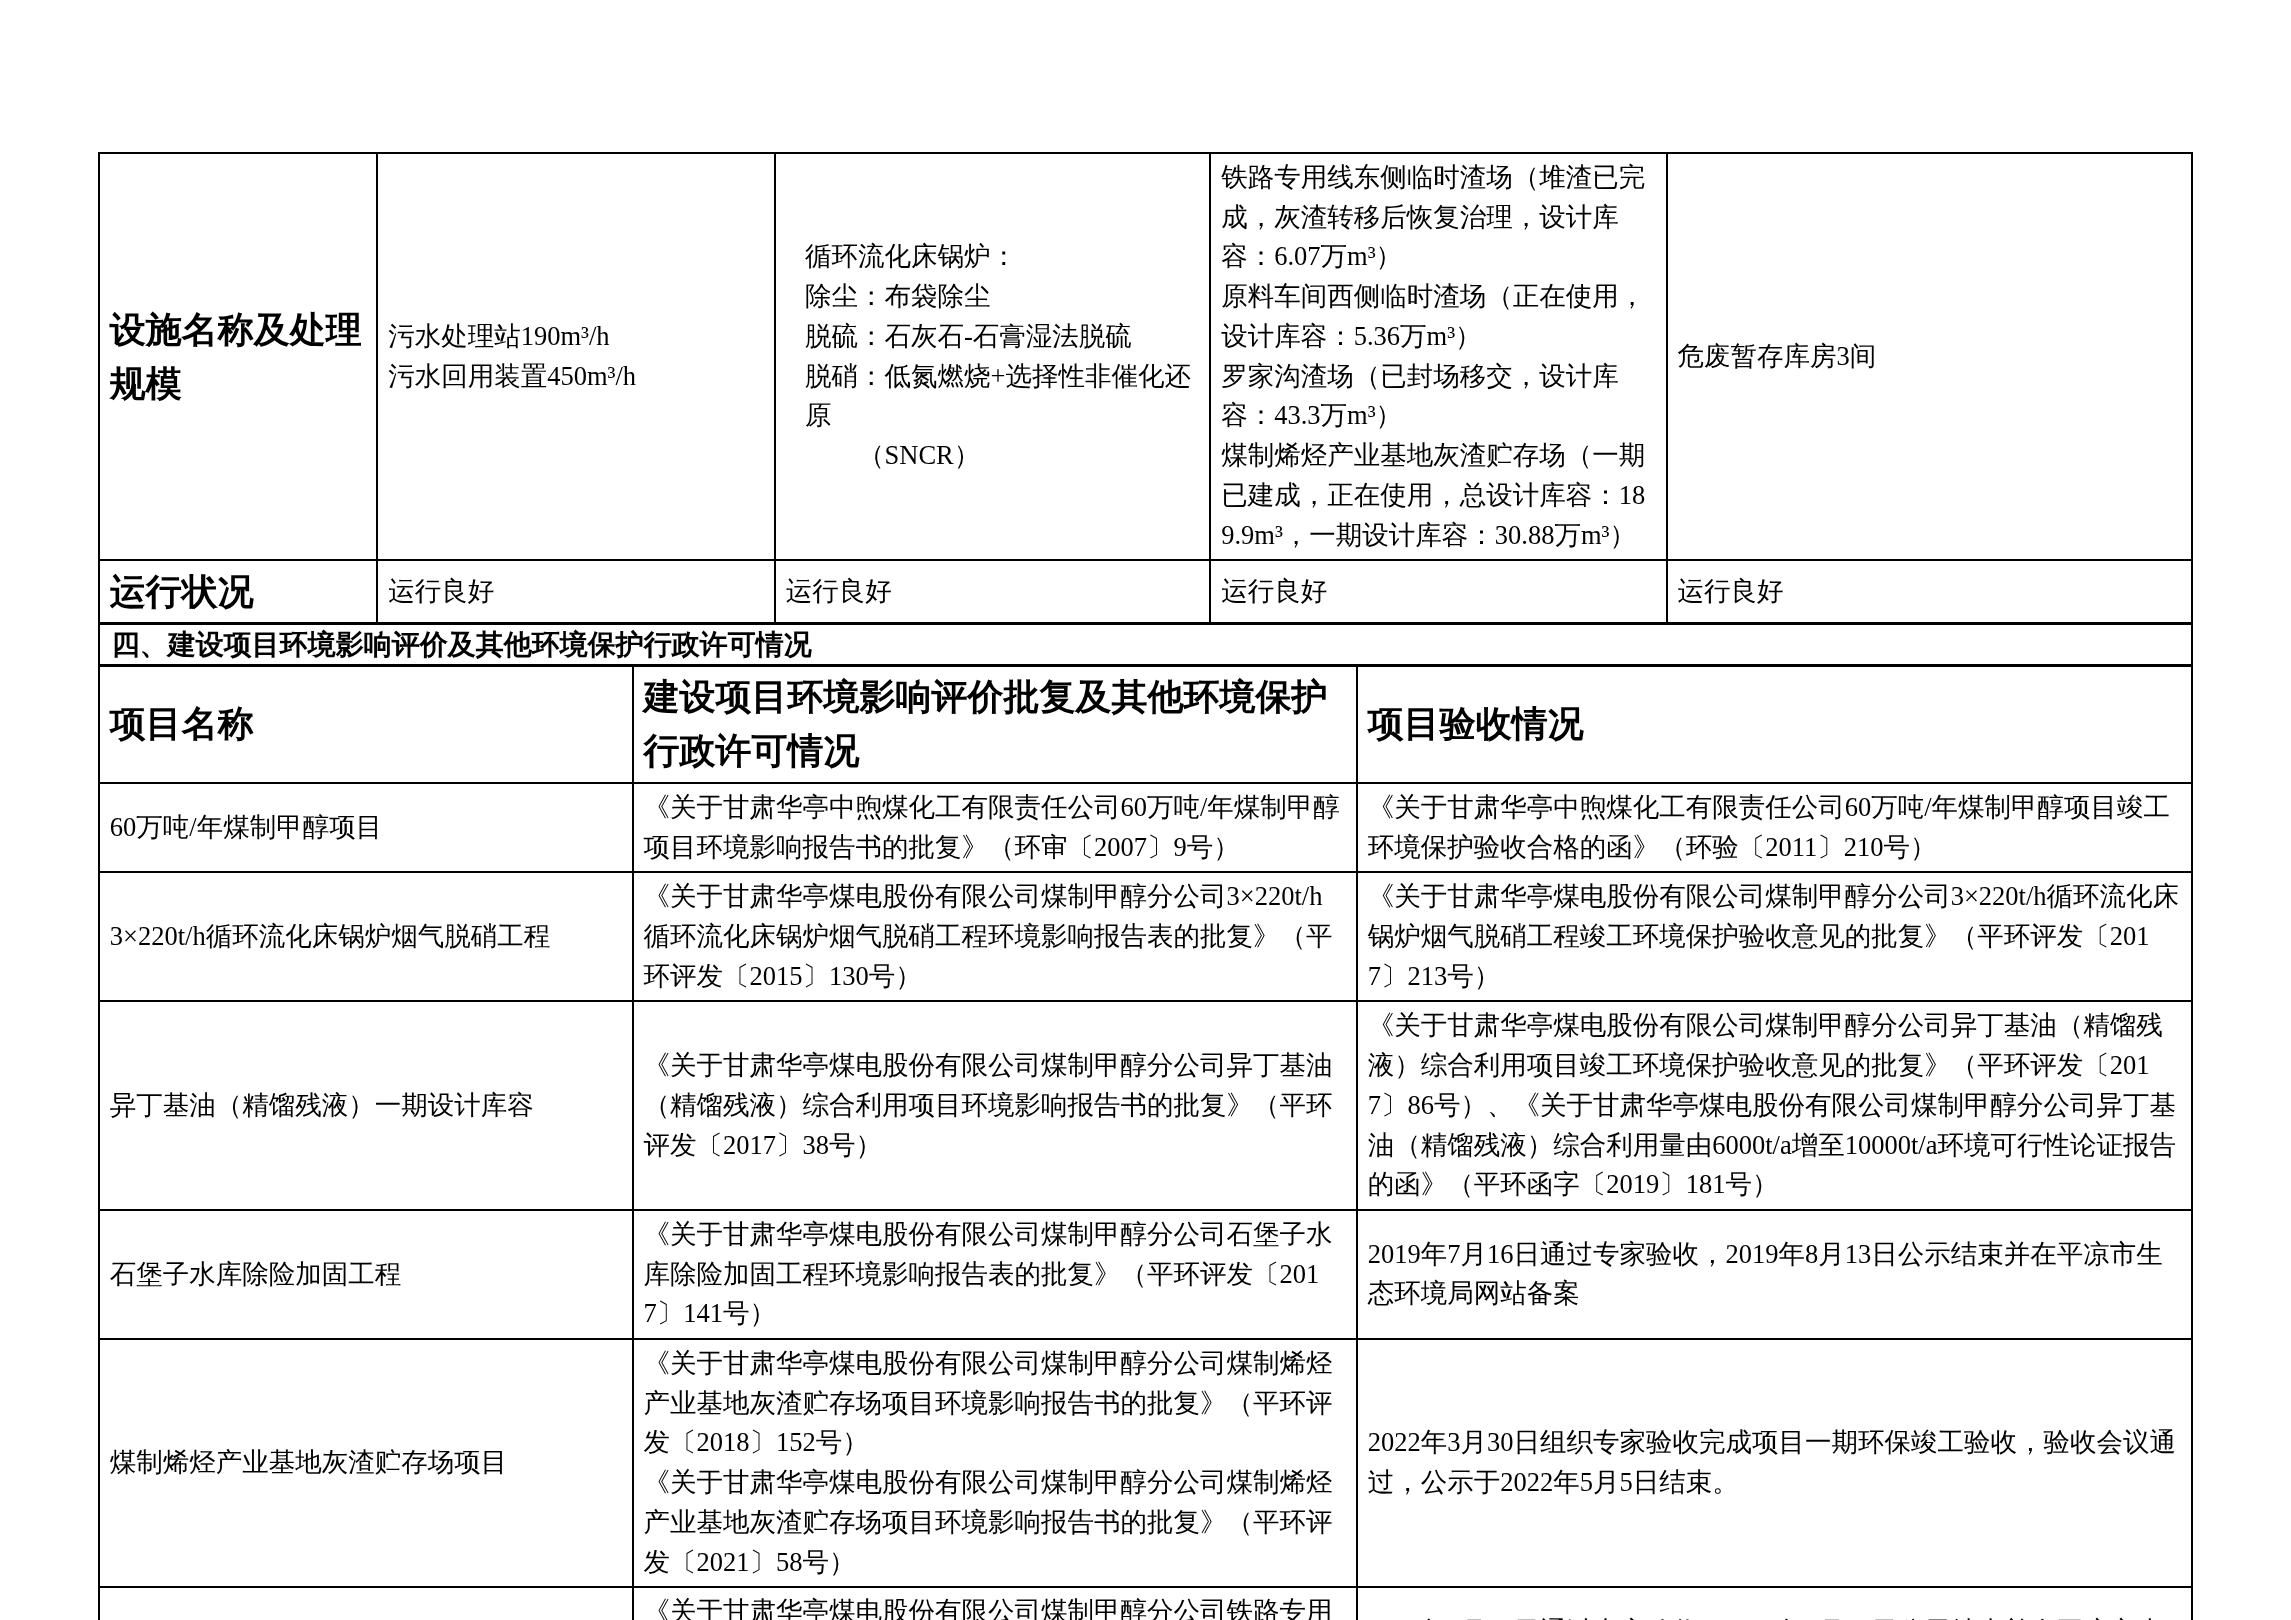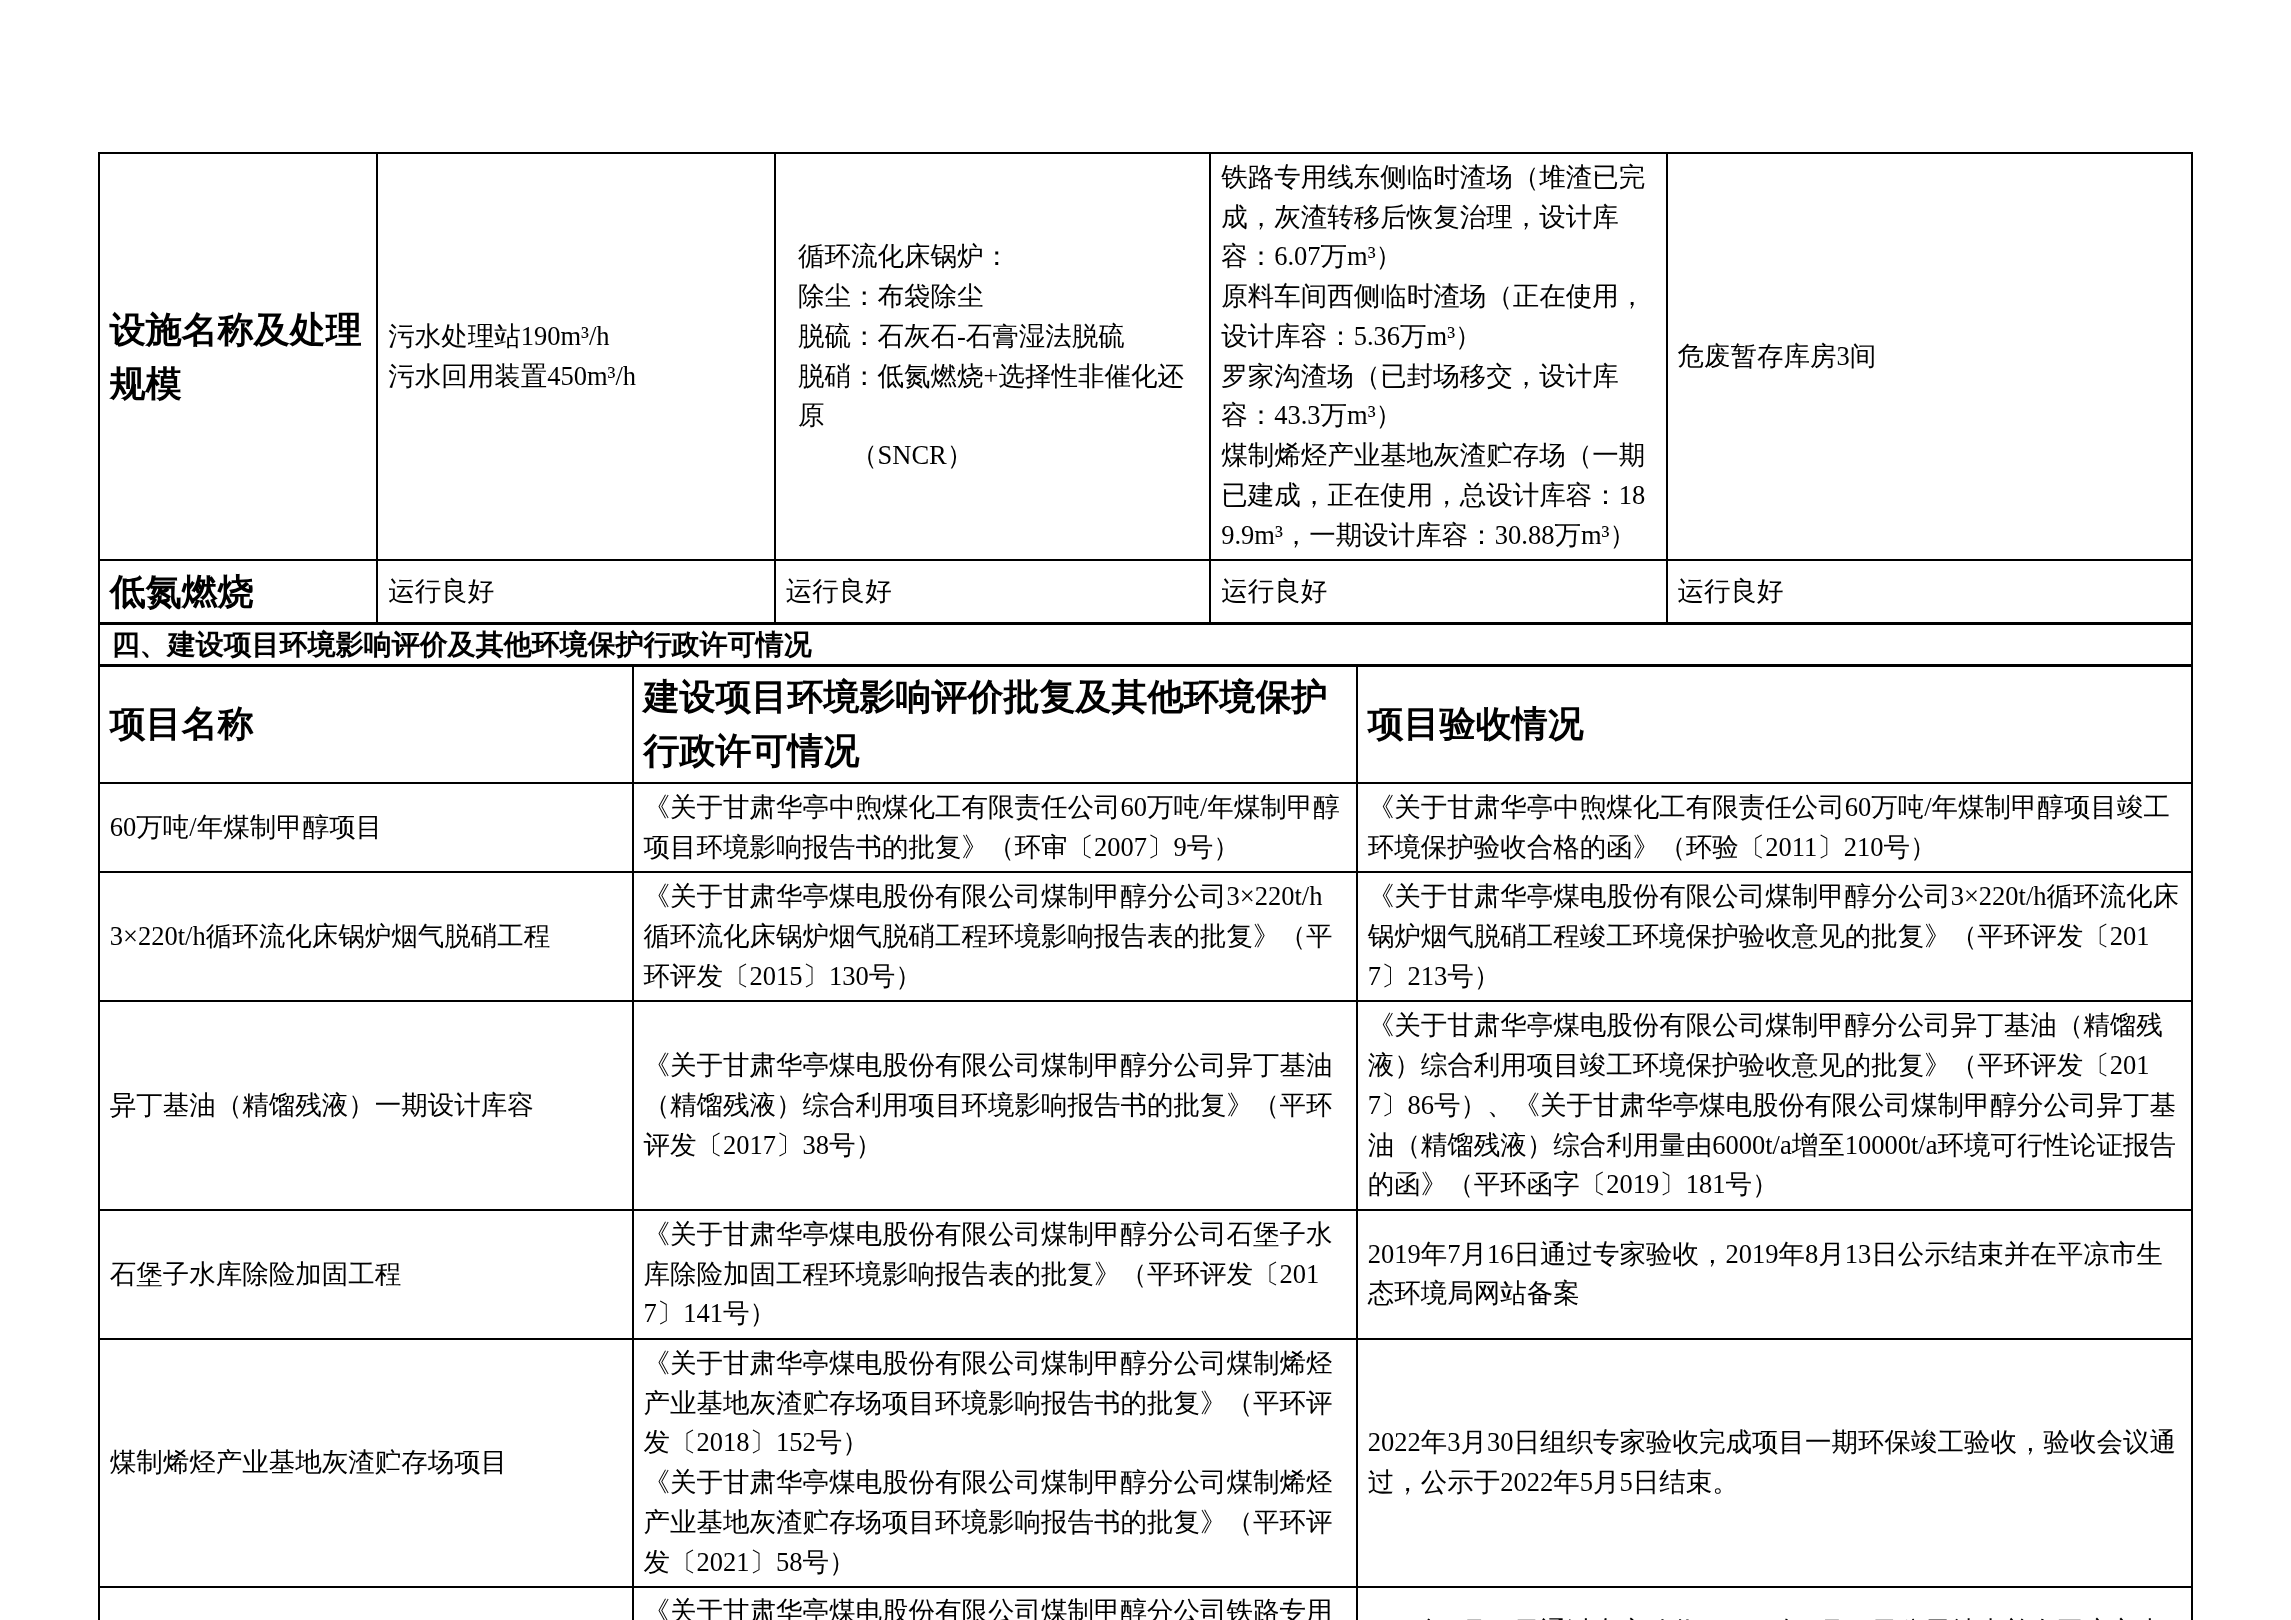--- a/index.html
+++ b/index.html
@@ -29,21 +29,21 @@
   td {
     border: 2px solid #000;
     vertical-align: middle;
     white-space: pre-line;
     font-size: 26.5px;
     line-height: 1.5;
     padding: 3.9px 9.8px;
     word-break: break-all;
   }
   td.hd { font-weight: bold; font-size: 36px; }
-  td.left { text-align: left; padding-left: 22px; border-radius: 9px; }
+  td.left { text-align: left; padding-left: 29px; border-radius: 9px; }
   .row-facility { height: 338px; }
   .row-status   { height: 59px; }
   .row-thead    { height: 69px; }
   .row-p1 { height: 64px; }
   .row-p2 { height: 108px; }
   .row-p3 { height: 162px; }
   .row-p4 { height: 88px; }
   .row-p5 { height: 132px; }
   .row-p6 { height: 103px; }
   .sec {
@@ -82,21 +82,21 @@
 脱硫：石灰石-石膏湿法脱硫
 脱硝：低氮燃烧+选择性非催化还原
 　　（SNCR）</td>
         <td>铁路专用线东侧临时渣场（堆渣已完成，灰渣转移后恢复治理，设计库容：6.07万m³）
 原料车间西侧临时渣场（正在使用，设计库容：5.36万m³）
 罗家沟渣场（已封场移交，设计库容：43.3万m³）
 煤制烯烃产业基地灰渣贮存场（一期已建成，正在使用，总设计库容：189.9m³，一期设计库容：30.88万m³）</td>
         <td>危废暂存库房3间</td>
       </tr>
       <tr class="row-status">
-        <td class="hd">低氮燃烧</td>
+        <td class="hd">运行状况</td>
         <td>运行良好</td>
         <td>运行良好</td>
         <td>运行良好</td>
         <td>运行良好</td>
       </tr>
     </tbody>
   </table>
 
   <div class="sec">四、建设项目环境影响评价及其他环境保护行政许可情况</div>
 

